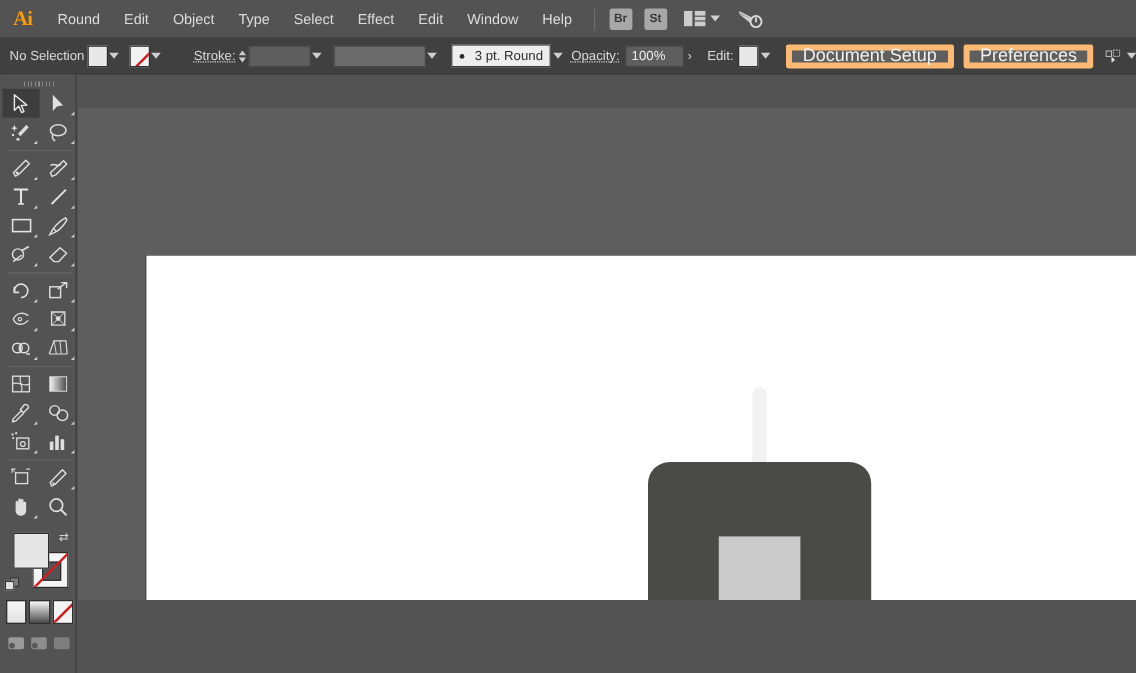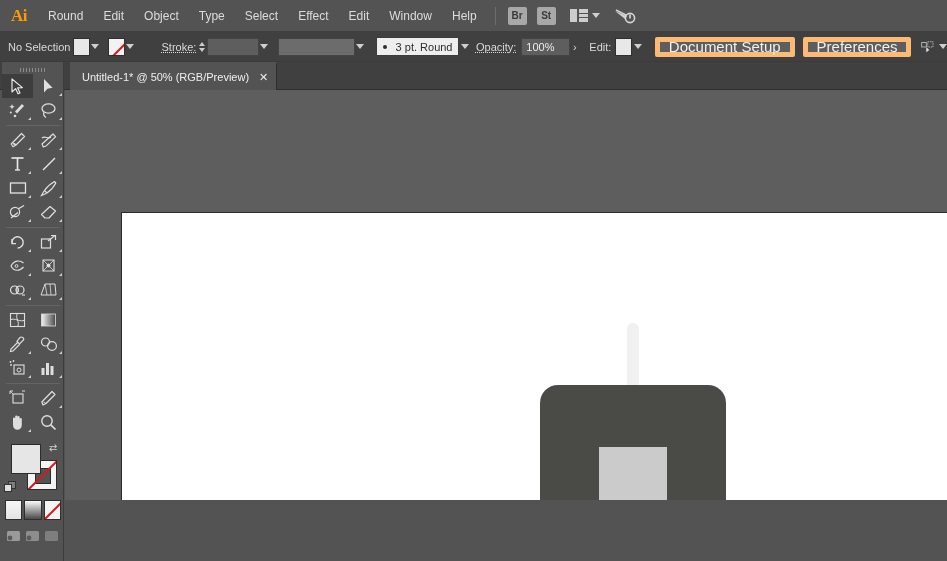--- a/index.html
+++ b/index.html
@@ -273,27 +273,20 @@
     <div class="btn" style="margin-left:8px">Preferences</div>
 
     <svg width="18" height="16" viewBox="0 0 18 16" style="margin-left:10px">
       <rect x="1" y="2" width="6" height="6" fill="none" stroke="#d0d0d0" stroke-width="1"></rect>
       <rect x="9" y="1" width="7" height="7" fill="none" stroke="#d0d0d0" stroke-width="1" stroke-dasharray="2 1"></rect>
       <path d="M7 8 L7 15 L11 12 Z" fill="#e0e0e0"></path>
     </svg>
     <span class="caret" style="margin-left:4px"></span>
   </div>
 
-  <div class="tabbar">
-    <div class="collapse-btn">«</div>
-    <div class="doc-tab">
-      <span>Untitled-1* @ 50% (RGB/Preview)</span>
-      <span class="tab-close">✕</span>
-    </div>
-  </div>
 
   <div class="toolpanel">
     <div class="tp-grip">
         <i></i>
       </div>
 
     <div class="tool-grid">
 
       <div class="tool active">
         <svg width="15" height="17" viewBox="0 0 15 17">

